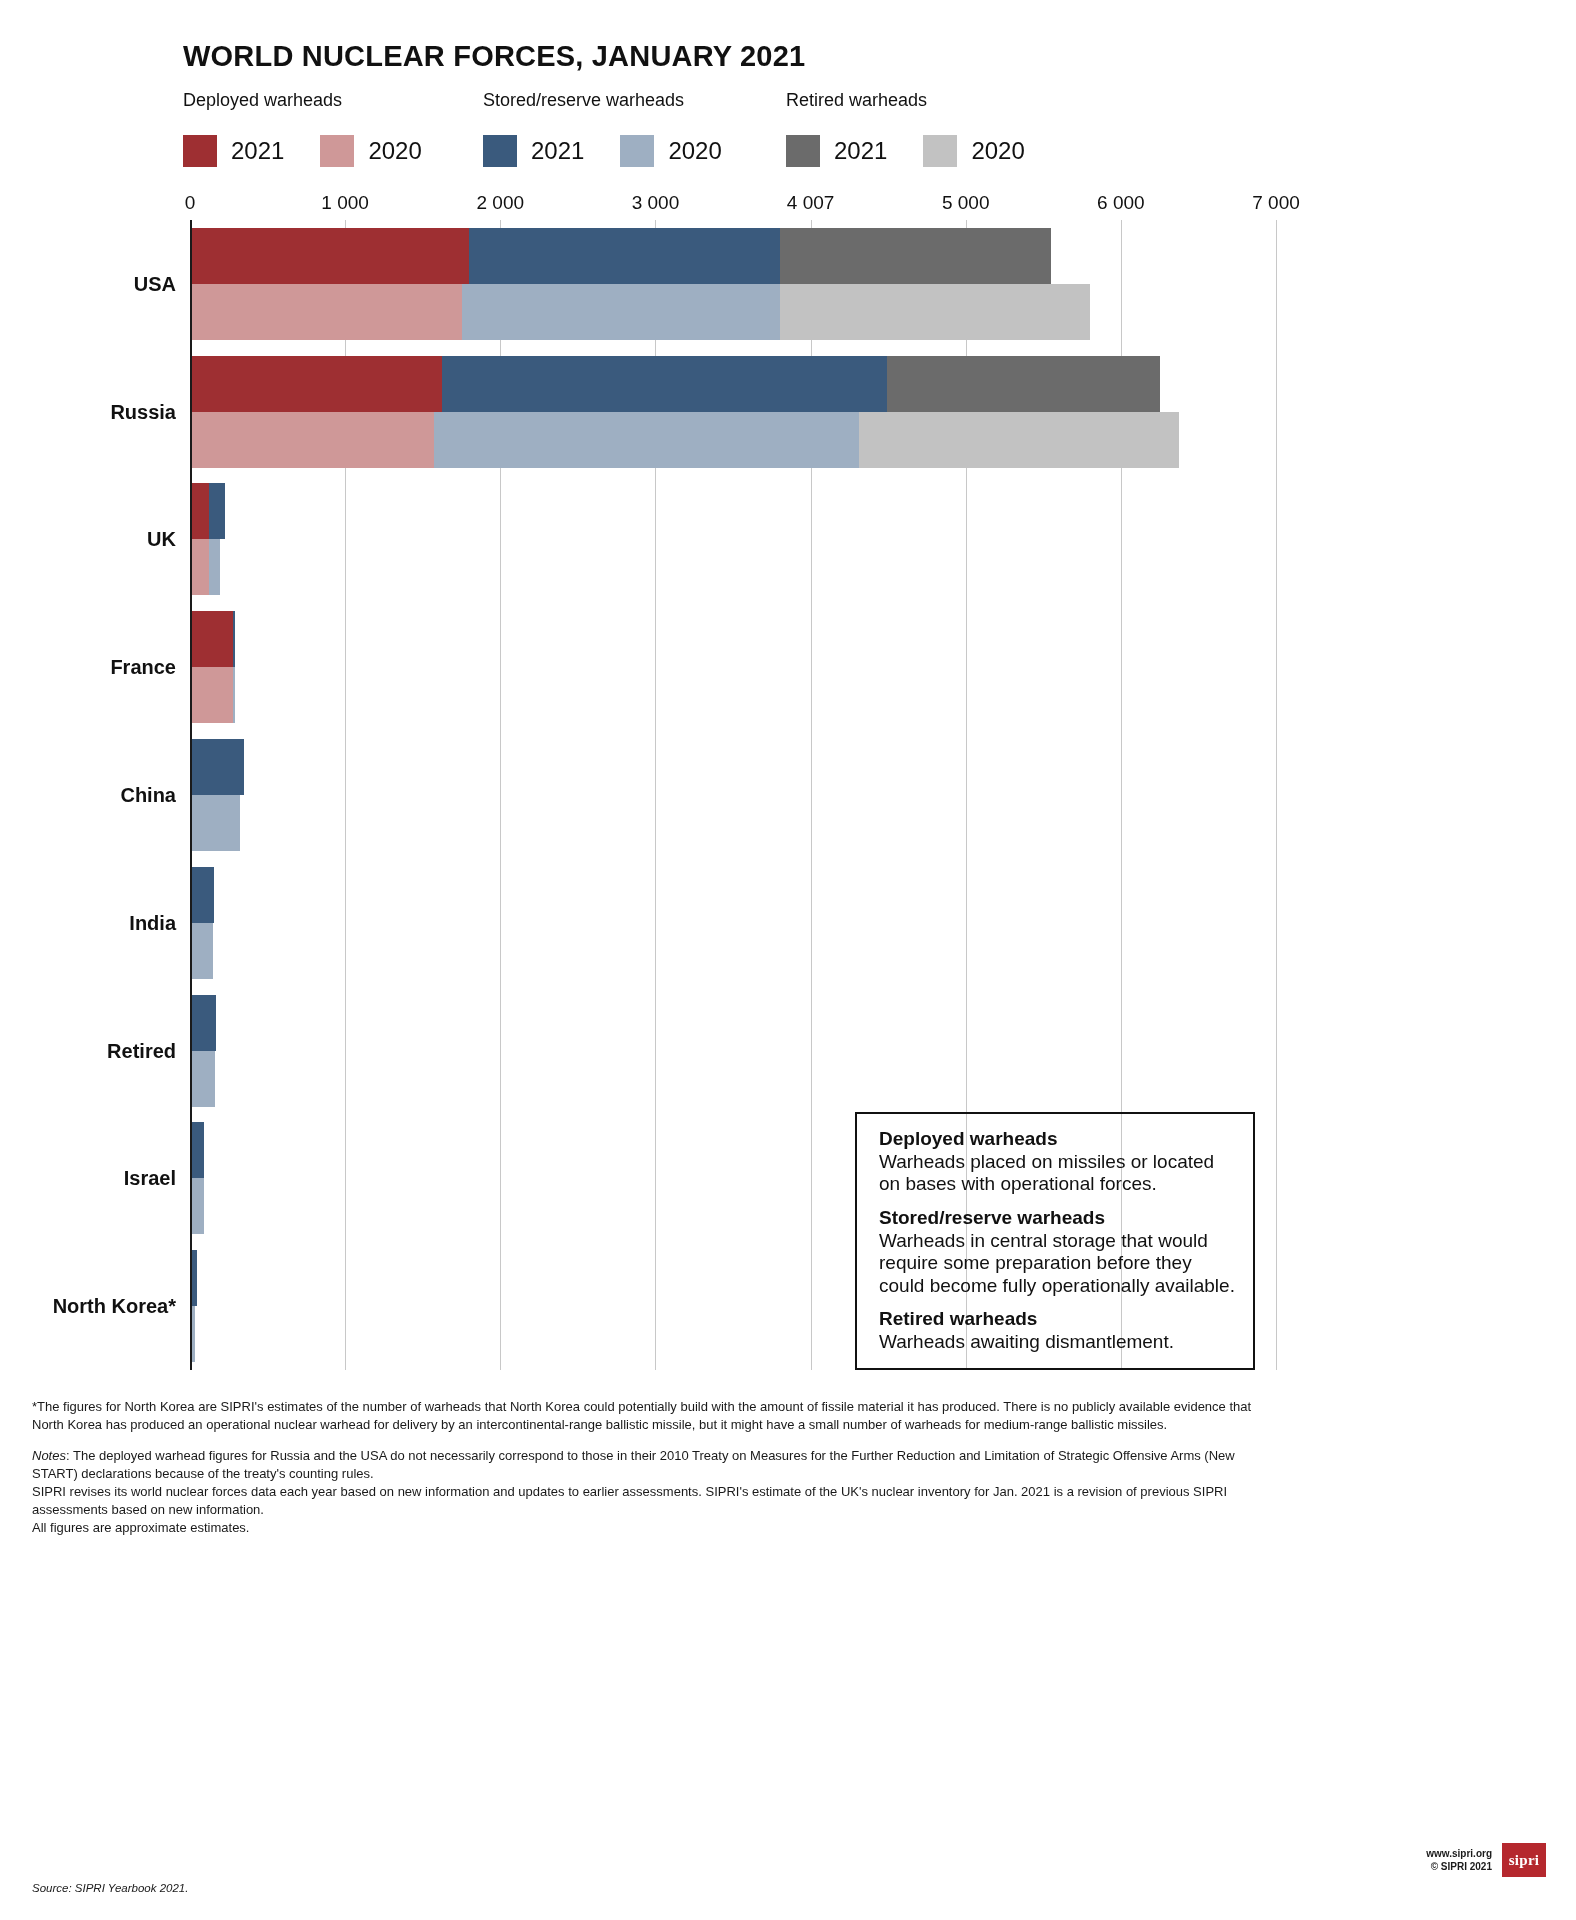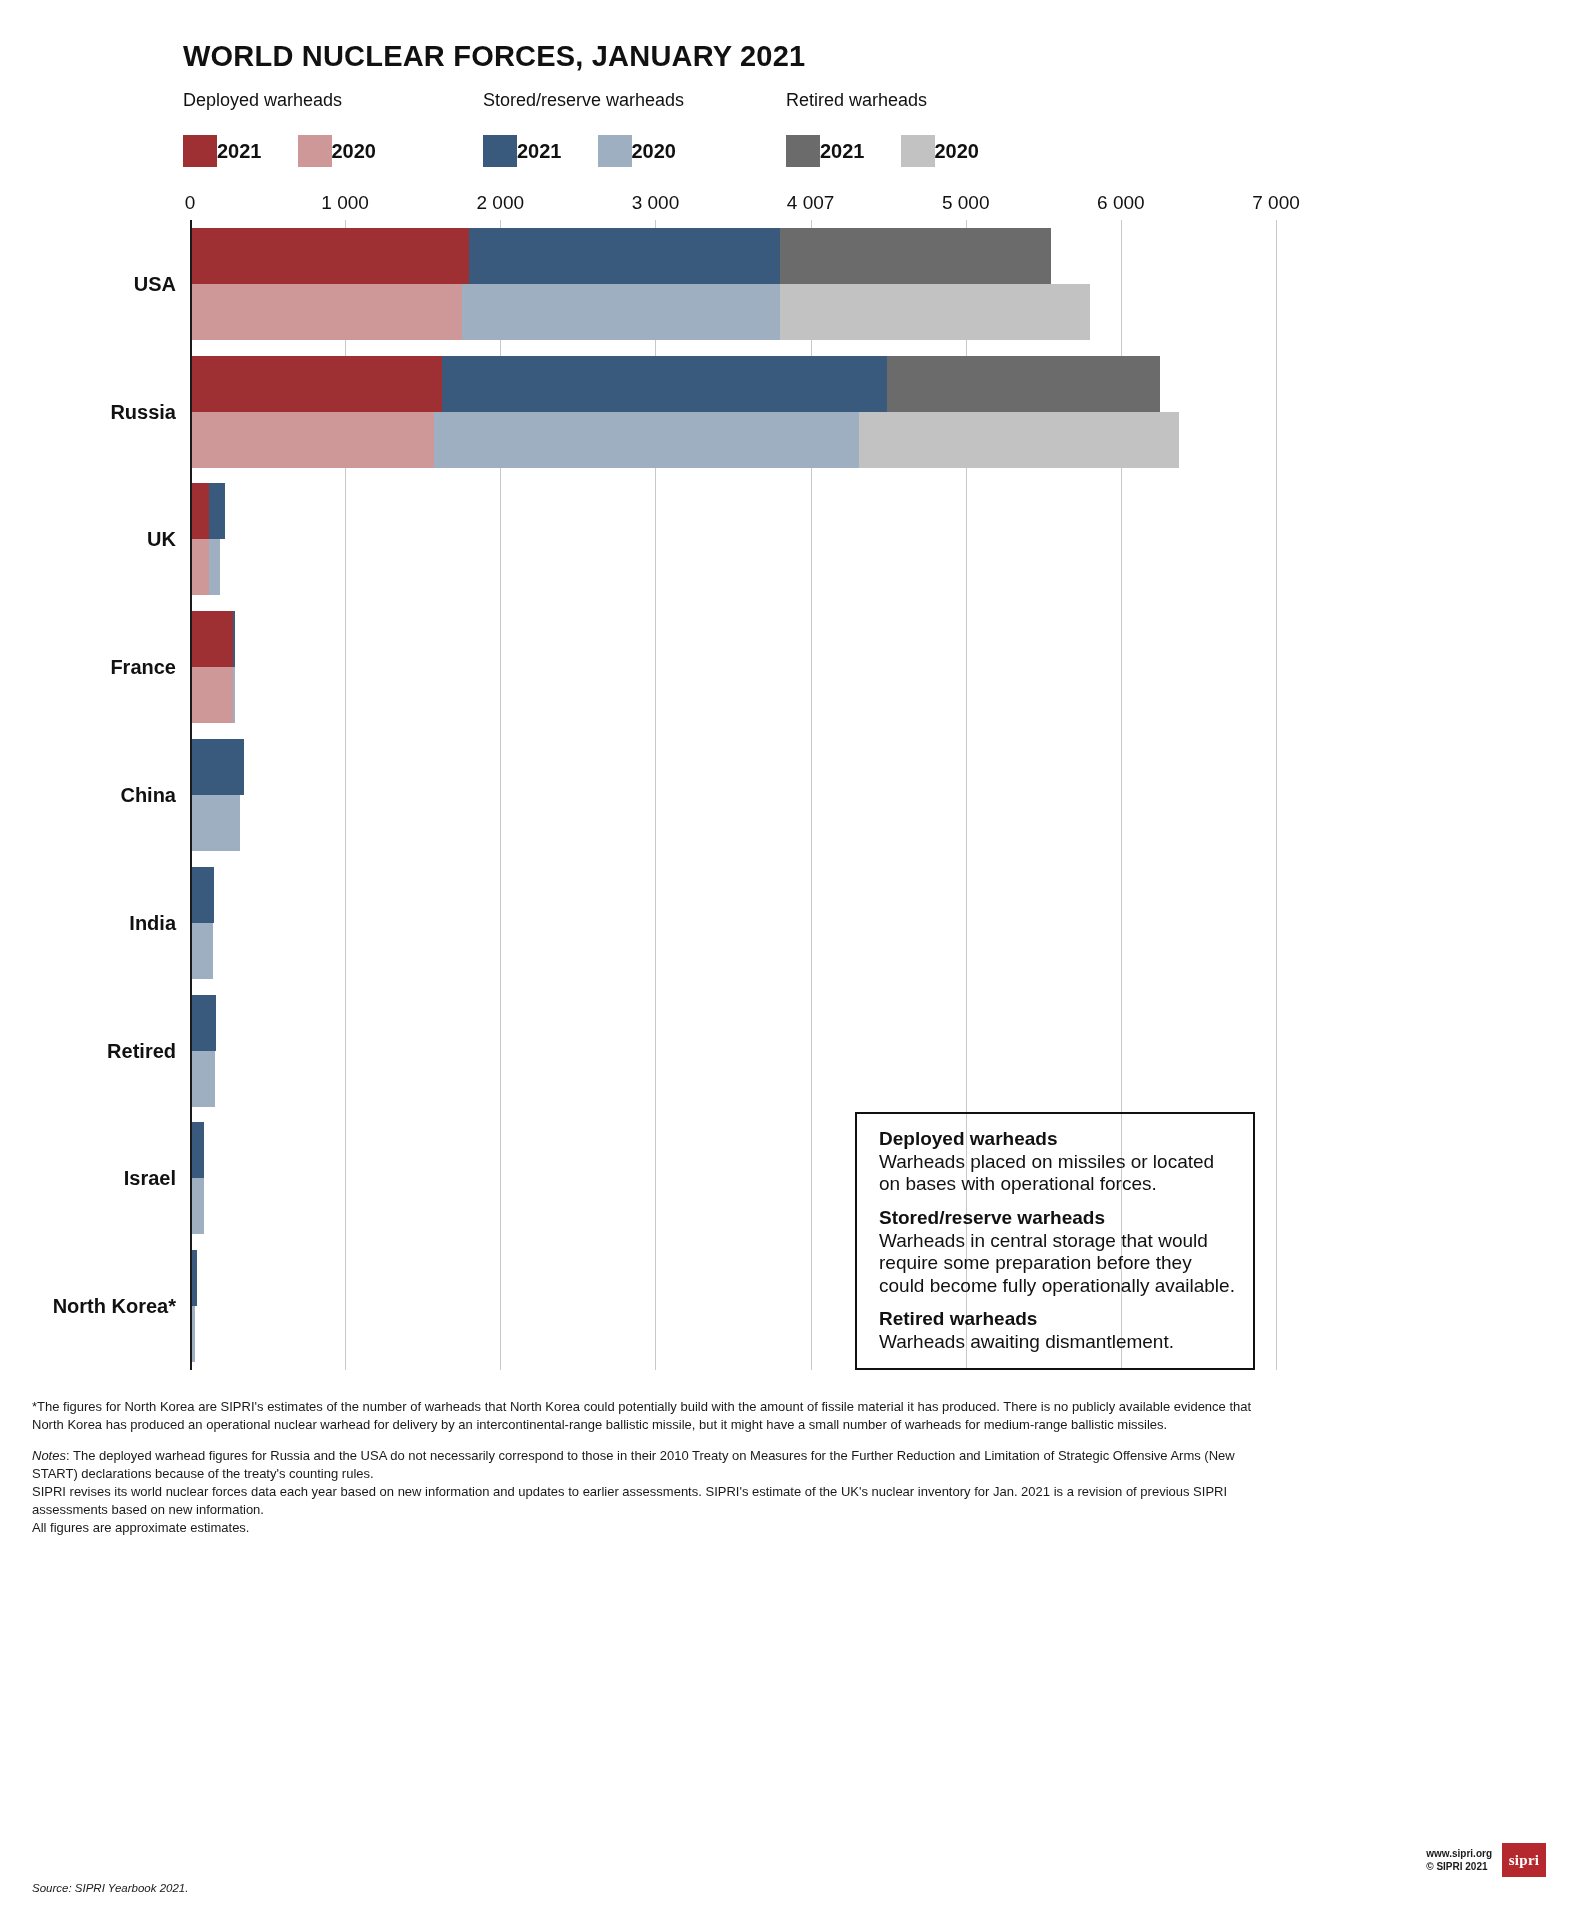--- a/index.html
+++ b/index.html
@@ -20,21 +20,21 @@
     color:#111;
   }
 
   
   #legend { position:absolute; left:183px; top:90px; width:1100px; height:80px; }
   .legend-group { position:absolute; top:0; }
   .legend-group-title { font-size:18px; font-weight:normal; color:#111; white-space:nowrap; }
   .legend-items { margin-top:24px; display:flex; align-items:center; }
   .legend-entry { display:flex; align-items:center; margin-right:36px; }
   .swatch { width:34px; height:32px; display:inline-block; }
-  .legend-label { font-size:20px; font-weight:bold; color:#111; }
+  .legend-label { font-size:24px; font-weight:normal; margin-left:14px; color:#111; }
 
   
   #plot {
     position:absolute;
     left:190px; top:220px;
     width:1086px; height:1150px;
   }
   #axis-labels { position:absolute; left:0; top:-28px; width:1086px; height:26px; }
   .tick-label {
     position:absolute; top:0; font-size:19px; color:#111;
@@ -69,21 +69,21 @@
 
   
   #footnotes { position:absolute; left:32px; top:1398px; width:1250px; }
   .fn-block { margin-bottom:13px; }
   .fn { font-size:13px; line-height:1.38; color:#1a1a1a; }
   .fn-italic { font-style:italic; }
   #source { position:absolute; left:32px; top:1882px; font-size:11.5px; font-style:italic; color:#1a1a1a; }
 
   
   #sipri-block { position:absolute; right:30px; top:1843px; display:flex; align-items:center; }
-  #sipri-url { font-size:10px; line-height:1.3; text-align:left; color:#1a1a1a; font-weight:bold; margin-right:10px; }
+  #sipri-url { font-size:10px; line-height:1.3; text-align:right; color:#1a1a1a; font-weight:bold; margin-right:10px; }
   #sipri-logo {
     width:44px; height:34px; background:#b5282e;
     display:flex; align-items:center; justify-content:center;
   }
   #sipri-logo-text { color:#fff; font-size:15px; font-weight:bold; font-family:"Liberation Serif", serif; letter-spacing:0.3px; }
 </style>
 </head>
 <body>
 
 <div id="title">WORLD NUCLEAR FORCES, JANUARY 2021</div>

